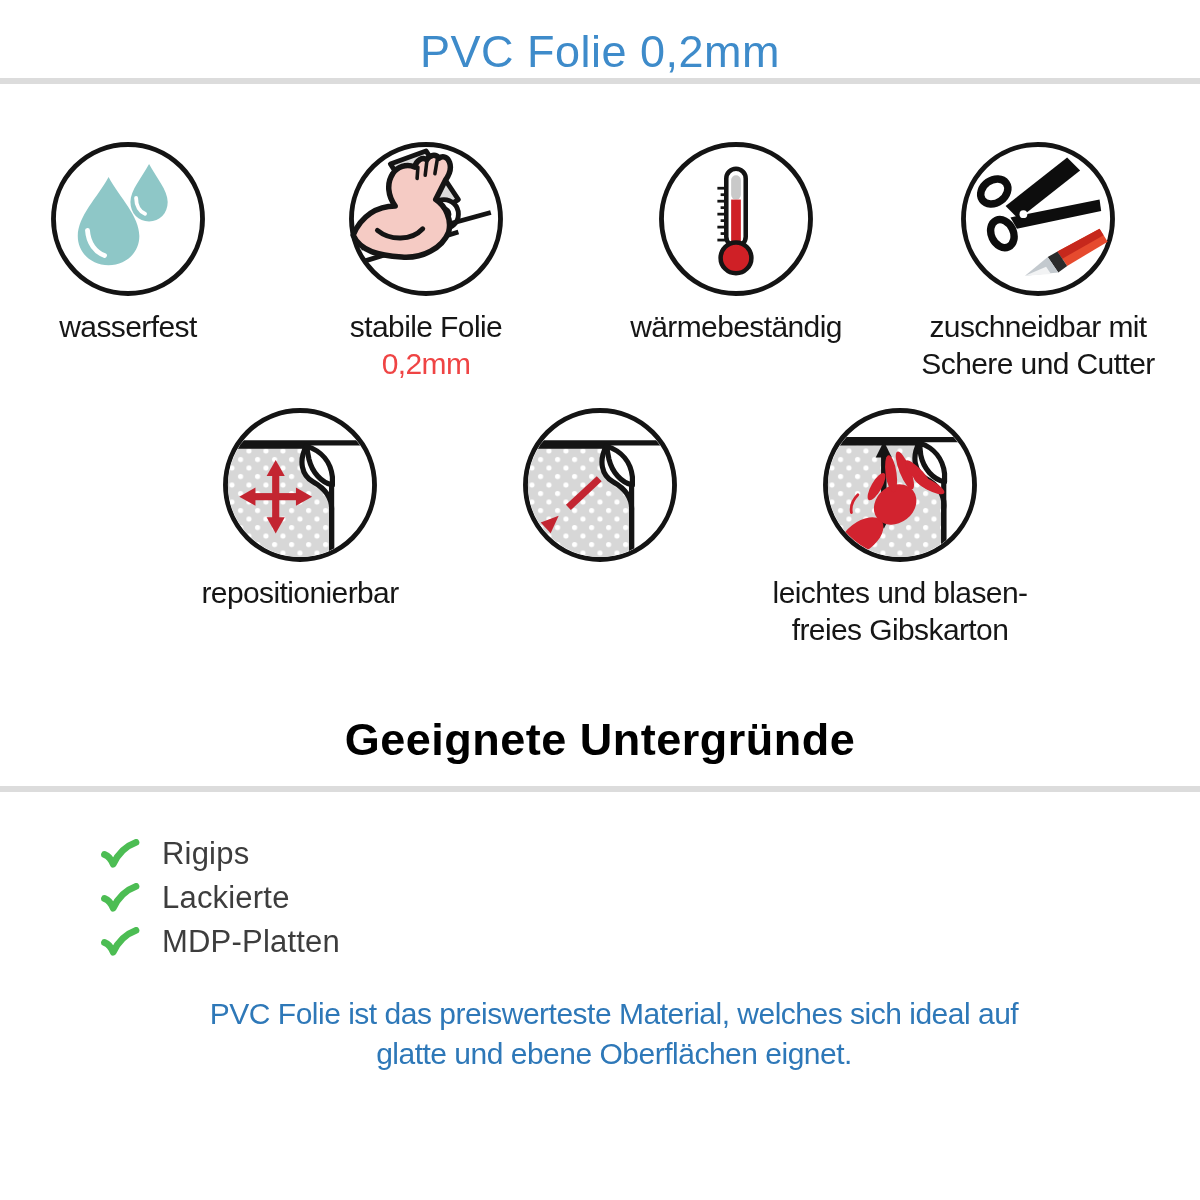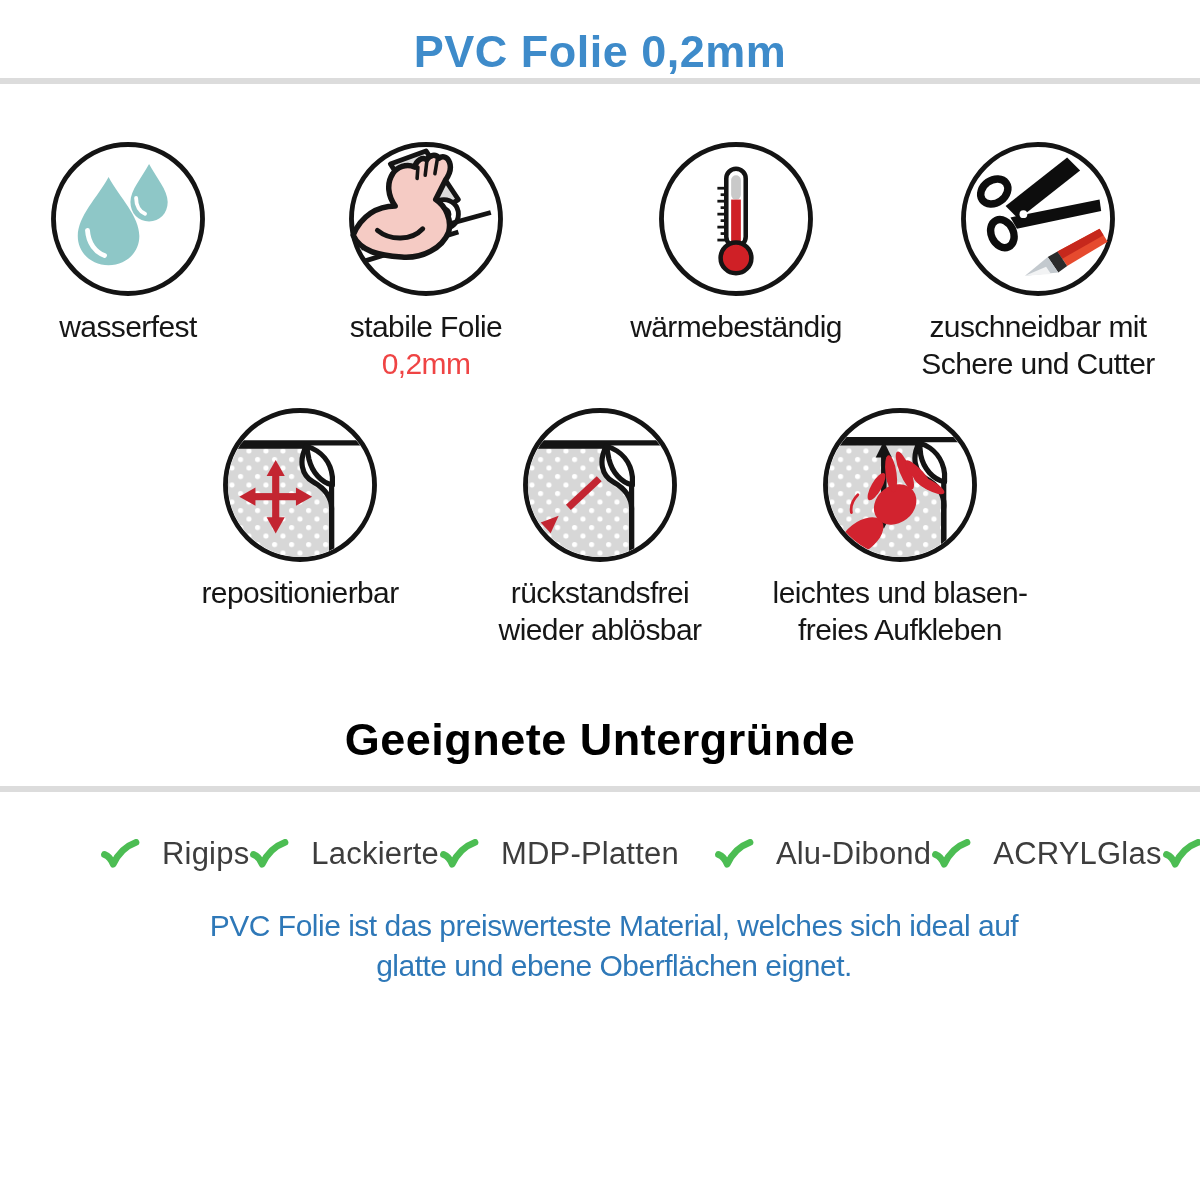--- a/index.html
+++ b/index.html
@@ -3,21 +3,21 @@
 <meta charset="utf-8">
 <style>
   html,body{margin:0;padding:0;}
   body{
     width:1200px;height:1200px;background:#ffffff;overflow:hidden;
     font-family:"Liberation Sans", sans-serif;
     -webkit-font-smoothing:antialiased;
   }
   .page-title{
     margin:0;padding-top:26px;height:78px;box-sizing:border-box;
-    text-align:center;font-size:45px;font-weight:700;letter-spacing:.5px;
+    text-align:center;font-size:45px;font-weight:400;letter-spacing:.5px;
     color:#3e8bca;
   }
   .divider{width:1200px;height:6px;background:#dcdcdc;border:none;margin:0;}
   .divider.d1{margin-top:0px;}
   .divider.d2{margin-top:12px;}
 
   
   .features-row{display:flex;align-items:flex-start;}
   .row1{margin-top:54px;}
   .row1 .feature:nth-child(1){width:256px;}
@@ -36,21 +36,21 @@
   .feature-label span{display:block;}
   .feature-label .sub{color:#ef4444;}
 
   
   .surfaces-title{
     margin:0;margin-top:66px;height:60px;box-sizing:border-box;
     text-align:center;font-size:45px;font-weight:600;letter-spacing:.5px;
     color:#000000;
   }
   .surfaces{display:flex;padding:0 40px 0 100px;margin-top:40px;}
-  .surfaces-col{display:flex;}
+  .surfaces-col{display:flex;flex-direction:column;}
   .surfaces-col.left{flex:0 0 560px;}
   .surfaces-col.right{flex:1;padding-left:35px;}
   .surface-item{display:flex;align-items:center;gap:22px;height:44px;}
   .surface-item svg{width:40px;height:31px;flex:0 0 40px;}
   .surface-label{
     font-size:31px;font-weight:500;color:#3d3d3d;letter-spacing:.2px;
     white-space:nowrap;
   }
 
   
@@ -216,24 +216,20 @@
           <path d="M4,26 L54,26 C49,35 51,44 58,48 C66,52.5 70,59 69.5,66 L69.5,101 L4,101 Z" fill="url(#p6)" stroke="#141414" stroke-width="3.2" stroke-linejoin="round"></path>
           <path d="M54,26 C63.5,29 69,36 70,45 L70,50 C63,48.5 57.5,42 55.5,34 Z" fill="#fff" stroke="#141414" stroke-width="3.2" stroke-linejoin="round"></path>
           <path d="M69.5,50 L69.5,98" stroke="#141414" stroke-width="3.2"></path>
         </g>
         <g fill="#c32531">
           <rect x="27" y="52.8" width="26" height="4.4" transform="rotate(-43 40 55)"></rect>
           <polygon points="0,0 11,-4.5 11,4.5" transform="translate(24.5,69) rotate(137)"></polygon>
         </g>
       </svg>
     </div>
-    <div class="feature-label">
-      <span>rückstandsfrei</span>
-      <span>wieder ablösbar</span>
-    </div>
   </div>
 
   <div class="feature">
     <div class="feature-icon">
       <svg viewBox="0 0 100 100">
         <defs>
           <pattern id="p7" width="10.5" height="10.5" patternUnits="userSpaceOnUse">
             <rect width="10.5" height="10.5" fill="#d7d7d7"></rect>
             <circle cx="2.8" cy="2.8" r="1.6" fill="#fff"></circle>
               <circle cx="8" cy="8" r="1.6" fill="#fff"></circle>
@@ -265,21 +261,21 @@
           <g stroke="#d2232f" stroke-width="1.7" fill="none" stroke-linecap="round">
             <path d="M17,90 q9,6 18,3"></path>
             <path d="M15,96 q11,7 22,3"></path>
             <path d="M24,56 q-5,5 -4,11"></path>
           </g>
         </g>
       </svg>
     </div>
     <div class="feature-label">
       <span>leichtes und blasen-</span>
-      <span>freies Aufkleben</span>
+      <span>freies Gibskarton</span>
     </div>
   </div>
 </section>
 
 <h2 class="surfaces-title">Geeignete Untergründe</h2>
 <div class="divider d2"></div>
 
 <section class="surfaces">
   <div class="surfaces-col left">
     <div class="surface-item">
@@ -294,44 +290,18 @@
         </svg>
       <span class="surface-label">Lackierte</span>
     </div>
     <div class="surface-item">
       <svg viewBox="0 0 40 32">
           <path d="M4,16 C8,17.5 11,21 13,26 C18,15 27,7 36.5,3.5" stroke="#4cbd53" stroke-width="7" fill="none" stroke-linecap="round" stroke-linejoin="round"></path>
         </svg>
       <span class="surface-label">MDP-Platten</span>
     </div>
   </div>
-  <div class="surfaces-col right">
-    <div class="surface-item">
-      <svg viewBox="0 0 40 32">
-          <path d="M4,16 C8,17.5 11,21 13,26 C18,15 27,7 36.5,3.5" stroke="#4cbd53" stroke-width="7" fill="none" stroke-linecap="round" stroke-linejoin="round"></path>
-        </svg>
-      <span class="surface-label">Alu-Dibond</span>
-    </div>
-    <div class="surface-item">
-      <svg viewBox="0 0 40 32">
-          <path d="M4,16 C8,17.5 11,21 13,26 C18,15 27,7 36.5,3.5" stroke="#4cbd53" stroke-width="7" fill="none" stroke-linecap="round" stroke-linejoin="round"></path>
-        </svg>
-      <span class="surface-label">ACRYLGlas</span>
-    </div>
-    <div class="surface-item">
-      <svg viewBox="0 0 40 32">
-          <path d="M4,16 C8,17.5 11,21 13,26 C18,15 27,7 36.5,3.5" stroke="#4cbd53" stroke-width="7" fill="none" stroke-linecap="round" stroke-linejoin="round"></path>
-        </svg>
-      <span class="surface-label">Glas</span>
-    </div>
-    <div class="surface-item">
-      <svg viewBox="0 0 40 32">
-          <path d="M4,16 C8,17.5 11,21 13,26 C18,15 27,7 36.5,3.5" stroke="#4cbd53" stroke-width="7" fill="none" stroke-linecap="round" stroke-linejoin="round"></path>
-        </svg>
-      <span class="surface-label">Holz</span>
-    </div>
-  </div>
 </section>
 
 <footer class="footer-note">
   <span>PVC Folie ist das preiswerteste Material, welches sich ideal auf</span>
   <span>glatte und ebene Oberflächen eignet.</span>
 </footer>
 
 </body></html>

